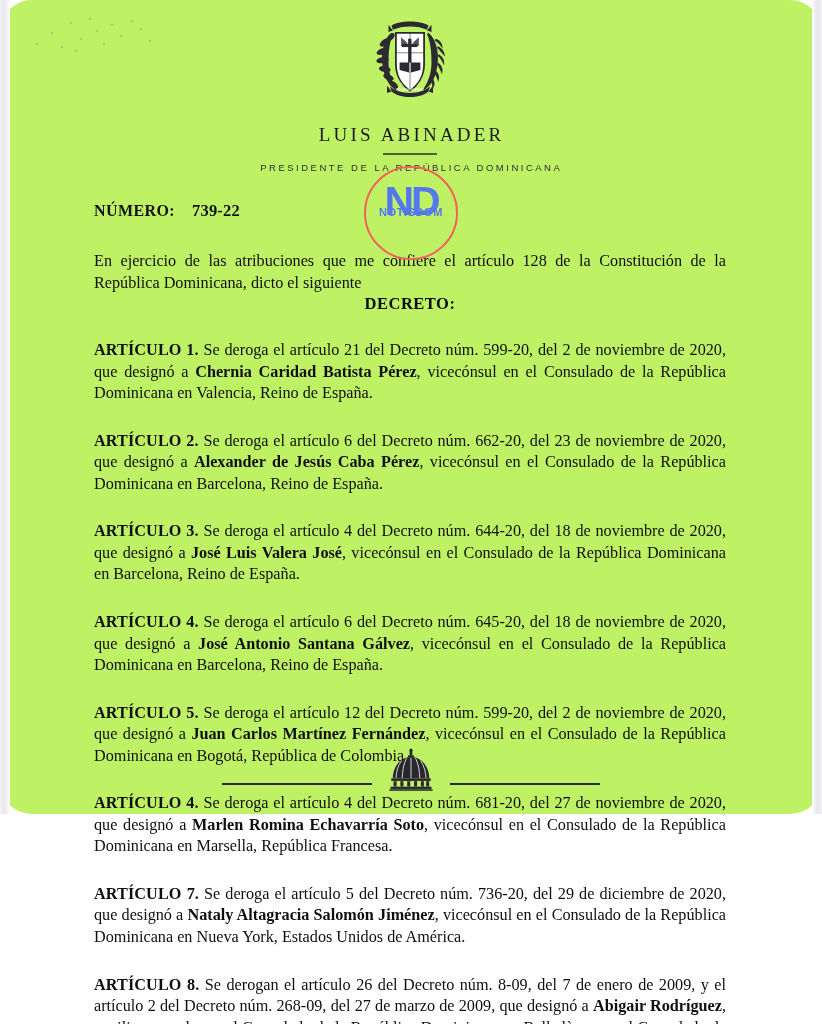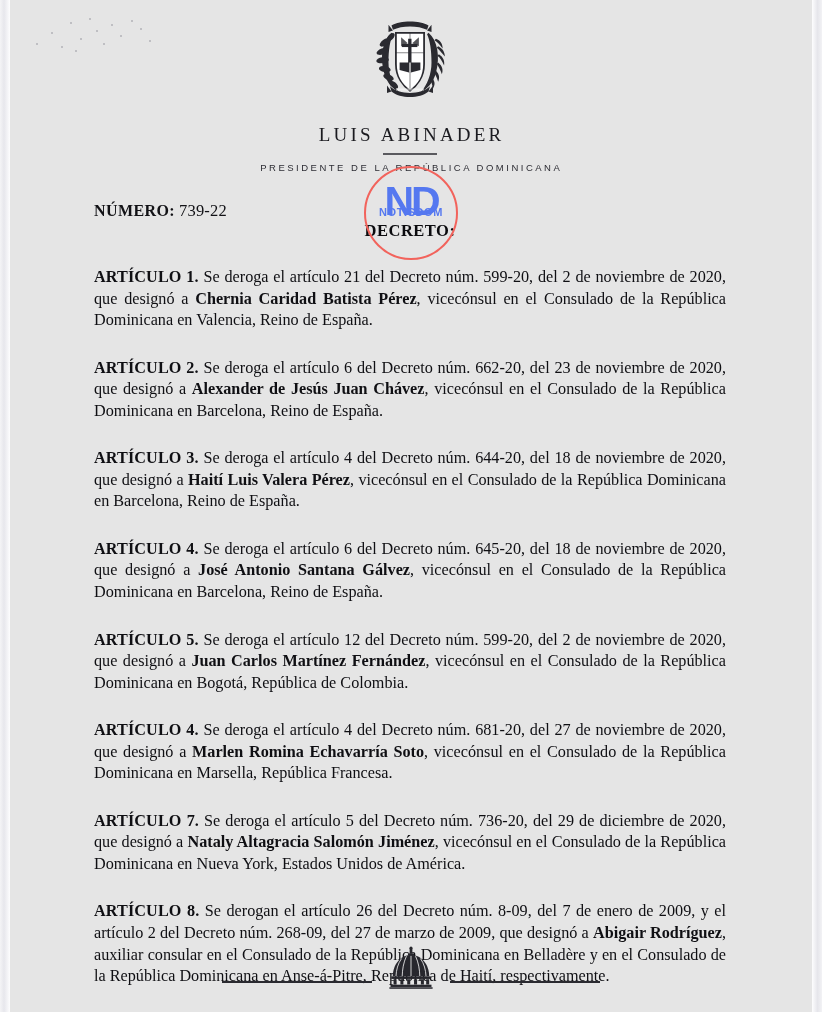--- a/index.html
+++ b/index.html
@@ -11,23 +11,24 @@
     width: 822px;
     height: 1024px;
     overflow: hidden;
     font-family: "Liberation Serif", serif;
   }
 
   
   #page {
     position: relative;
     width: 822px;
-    height: 1012px;
-    background: #e5e5e5;
+    height: 814px;
+    background: #bef264;
     box-sizing: border-box;
+    border-radius: 32px;
   }
   .edge-strip {
     position: absolute;
     top: 0;
     bottom: 0;
     width: 10px;
     pointer-events: none;
   }
   .edge-strip.left {
     left: 0;
@@ -106,22 +107,22 @@
     font-size: 16.5px;
     color: #121216;
     letter-spacing: .2px;
   }
   .numero-label {
     font-weight: bold;
     font-size: 16px;
     letter-spacing: .4px;
   }
   .numero-value {
-    font-weight: 400;
-    margin-left: 4px;
+    font-weight: 700;
+    margin-left: 17px;
     letter-spacing: .2px;
   }
 
   
   .watermark {
     position: absolute;
     left: 364px;
     top: 166px;
     width: 94px;
     height: 94px;
@@ -290,27 +291,28 @@
 
       <div class="rule-ornament"></div>
 
       <div class="president-title">PRESIDENTE DE LA REPÚBLICA DOMINICANA</div>
     </div>
 
     <div class="numero-row">
       <span class="numero-label">NÚMERO:</span><span class="numero-value">739-22</span>
     </div>
 
+    <div class="intro">En ejercicio de las atribuciones que me confiere el artículo 128 de la Constitución de la República Dominicana, dicto el siguiente</div>
 
     <div class="decreto-head">DECRETO:</div>
 
     <div id="articles">
         <div class="article"><span class="art-label">ARTÍCULO 1.</span><span> Se deroga el artículo 21 del Decreto núm. 599-20, del 2 de noviembre de 2020, que designó a </span><b>Chernia Caridad Batista Pérez</b><span>, vicecónsul en el Consulado de la República Dominicana en Valencia, Reino de España.</span></div>
-        <div class="article"><span class="art-label">ARTÍCULO 2.</span><span> Se deroga el artículo 6 del Decreto núm. 662-20, del 23 de noviembre de 2020, que designó a </span><b>Alexander de Jesús Juan Chávez</b><span>, vicecónsul en el Consulado de la República Dominicana en Barcelona, Reino de España.</span></div>
-        <div class="article"><span class="art-label">ARTÍCULO 3.</span><span> Se deroga el artículo 4 del Decreto núm. 644-20, del 18 de noviembre de 2020, que designó a </span><b>Haití Luis Valera Pérez</b><span>, vicecónsul en el Consulado de la República Dominicana en Barcelona, Reino de España.</span></div>
+        <div class="article"><span class="art-label">ARTÍCULO 2.</span><span> Se deroga el artículo 6 del Decreto núm. 662-20, del 23 de noviembre de 2020, que designó a </span><b>Alexander de Jesús Caba Pérez</b><span>, vicecónsul en el Consulado de la República Dominicana en Barcelona, Reino de España.</span></div>
+        <div class="article"><span class="art-label">ARTÍCULO 3.</span><span> Se deroga el artículo 4 del Decreto núm. 644-20, del 18 de noviembre de 2020, que designó a </span><b>José Luis Valera José</b><span>, vicecónsul en el Consulado de la República Dominicana en Barcelona, Reino de España.</span></div>
         <div class="article"><span class="art-label">ARTÍCULO 4.</span><span> Se deroga el artículo 6 del Decreto núm. 645-20, del 18 de noviembre de 2020, que designó a </span><b>José Antonio Santana Gálvez</b><span>, vicecónsul en el Consulado de la República Dominicana en Barcelona, Reino de España.</span></div>
         <div class="article"><span class="art-label">ARTÍCULO 5.</span><span> Se deroga el artículo 12 del Decreto núm. 599-20, del 2 de noviembre de 2020, que designó a </span><b>Juan Carlos Martínez Fernández</b><span>, vicecónsul en el Consulado de la República Dominicana en Bogotá, República de Colombia.</span></div>
         <div class="article"><span class="art-label">ARTÍCULO 4.</span><span> Se deroga el artículo 4 del Decreto núm. 681-20, del 27 de noviembre de 2020, que designó a </span><b>Marlen Romina Echavarría Soto</b><span>, vicecónsul en el Consulado de la República Dominicana en Marsella, República Francesa.</span></div>
         <div class="article"><span class="art-label">ARTÍCULO 7.</span><span> Se deroga el artículo 5 del Decreto núm. 736-20, del 29 de diciembre de 2020, que designó a </span><b>Nataly Altagracia Salomón Jiménez</b><span>, vicecónsul en el Consulado de la República Dominicana en Nueva York, Estados Unidos de América.</span></div>
         <div class="article"><span class="art-label">ARTÍCULO 8.</span><span> Se derogan el artículo 26 del Decreto núm. 8-09, del 7 de enero de 2009, y el artículo 2 del Decreto núm. 268-09, del 27 de marzo de 2009, que designó a </span><b>Abigair Rodríguez</b><span>, auxiliar consular en el Consulado de la República Dominicana en Belladère y en el Consulado de la República Dominicana en Anse-á-Pitre, República de Haití, respectivamente.</span></div>
       </div>
 
   </div>
 
   <div class="footer-ornament">

